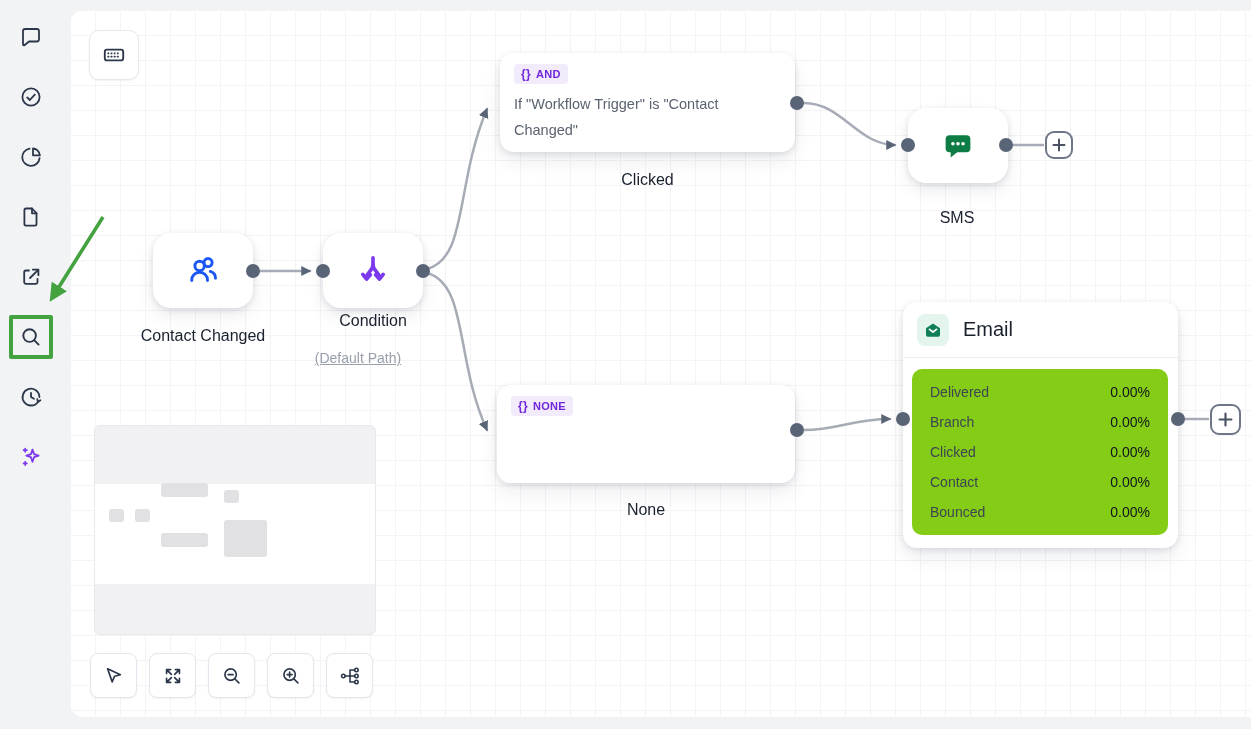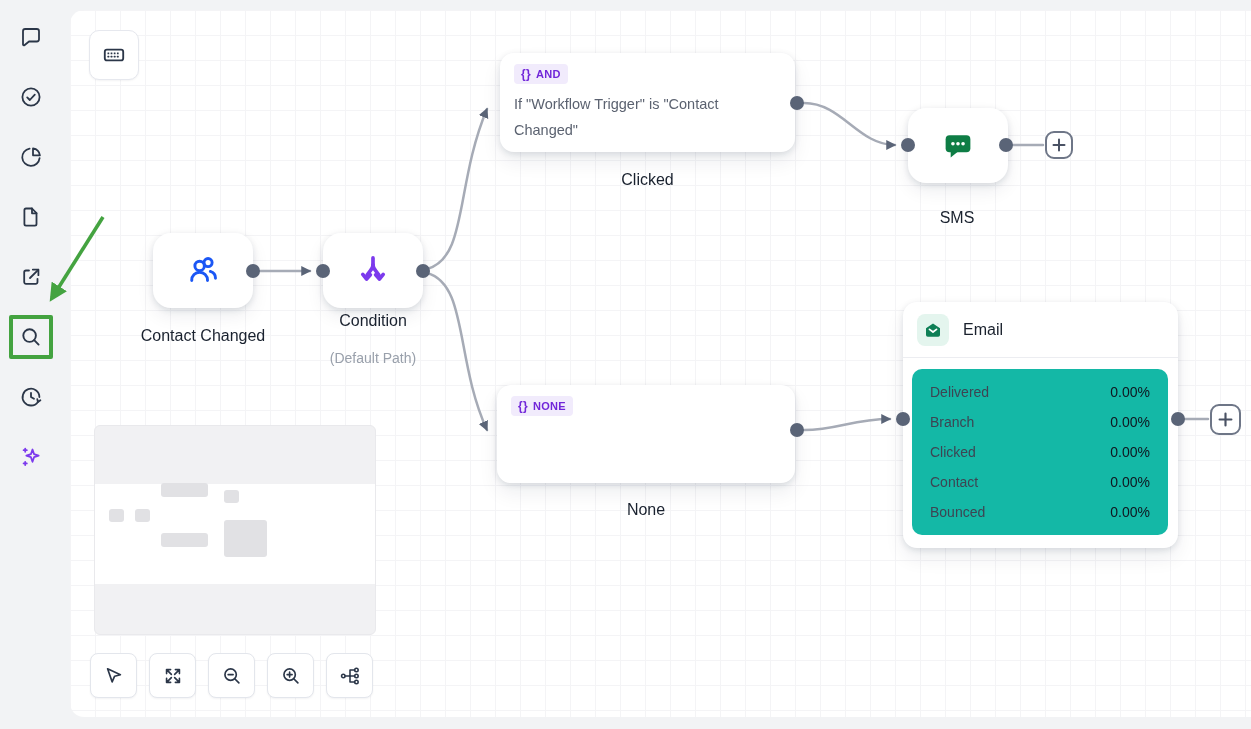--- a/index.html
+++ b/index.html
@@ -44,21 +44,21 @@
     box-shadow:0 2px 6px rgba(20,30,55,.12), 0 8px 18px rgba(20,30,55,.07);
     display:flex; align-items:center; justify-content:center; cursor:pointer; z-index:2;
   }
   #node-trigger   { left:83px;  top:223px; color:var(--trigger-icon,#1b57f5); }
   #node-condition { left:253px; top:223px; color:var(--condition-icon,#7c3aed); }
   #node-sms       { left:838px; top:98px;  color:var(--sms-icon,#0e7d45); }
 
   .node-label { position:absolute; text-align:center; font-size:16px; color:#19212e; z-index:2; }
   #label-trigger   { left:33px;  top:317px; width:200px; }
   #label-condition { left:253px; top:302px; width:100px; }
-  #sublabel-condition { left:223px; top:340px; width:160px; font-size:14px; color:#99a0ab; }
+  #sublabel-condition { left:208px; top:340px; width:160px; font-size:14px; color:#99a0ab;text-decoration:underline; }
   #label-branch    { left:430px; top:161px; width:295px; }
   #label-none      { left:427px; top:491px; width:298px; }
   #label-sms       { left:838px; top:199px; width:98px; }
 
   
   .cond-card {
     position:absolute; background:#fff; border-radius:14px;
     box-shadow:0 2px 6px rgba(20,30,55,.12), 0 10px 20px rgba(20,30,55,.07);
     padding:11px 36px 0 14px; cursor:pointer; z-index:2;
   }
@@ -74,22 +74,22 @@
 
   
   #card-email {
     position:absolute; left:833px; top:292px; width:275px; height:246px;
     background:#fff; border-radius:14px;
     box-shadow:0 2px 6px rgba(20,30,55,.12), 0 10px 20px rgba(20,30,55,.07);
     cursor:pointer; z-index:2;
   }
   .email-header { height:56px; display:flex; align-items:center; gap:14px; padding:0 14px; border-bottom:1px solid #ecedf1; }
   .email-icon-wrap { width:32px; height:32px; border-radius:8px; background:#e4f5ee; display:flex; align-items:center; justify-content:center; color:var(--email-icon,#0e7f56); }
-  .email-title { font-size:16px; font-weight:500; color:#1a212d; }
-  .email-stats { margin:11px 10px 0 9px; background:#14b8a6; border-radius:10px; padding:8px 18px; }
+  .email-title { font-size:20px; font-weight:500; color:#1a212d; }
+  .email-stats { margin:11px 10px 0 9px; background:#84cc16; border-radius:10px; padding:8px 18px; }
   .stat-row { display:flex; justify-content:space-between; align-items:center; height:30px; font-size:14px; }
   .stat-label { color:#3d4553; }
   .stat-value { font-weight:400; color:#10161f; }
 
   
   .plus-btn {
     position:absolute; width:28px; height:28px; background:#fff;
     border:2px solid #6e7687; border-radius:9px; color:#4a5264;
     display:flex; align-items:center; justify-content:center; cursor:pointer; z-index:6;
   }

